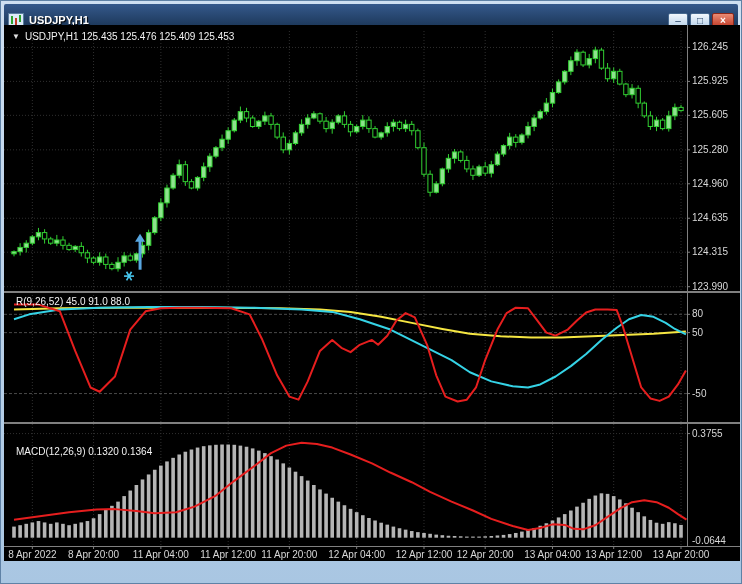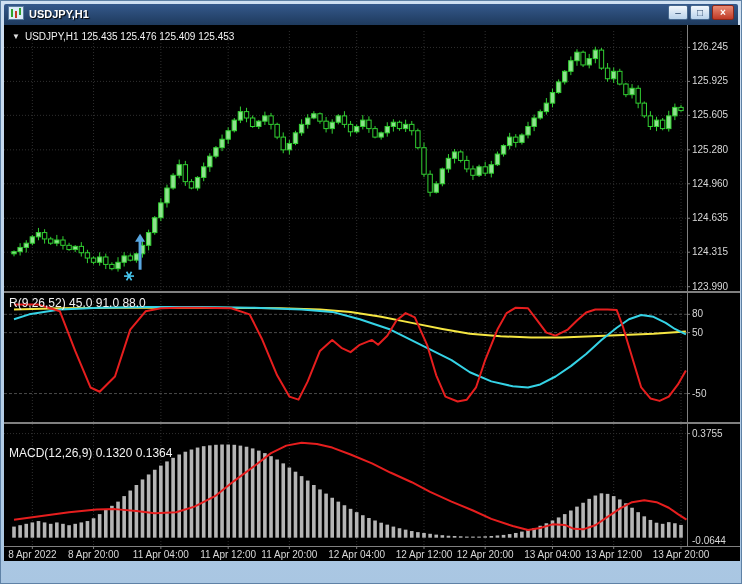--- a/index.html
+++ b/index.html
@@ -7,36 +7,36 @@
     position:relative;width:742px;height:584px;box-sizing:border-box;
     background:linear-gradient(180deg,#cfe0f2,#a9c6e2);
     border:1px solid #5f82a6;
     font-family:"Liberation Sans",sans-serif;
     overflow:hidden;
   }
   .titlebar{
     position:absolute;left:3px;top:3px;right:3px;height:21px;
     background:linear-gradient(180deg,#38movie?,#000);
     background:linear-gradient(180deg,#35598c,#17314f 85%);
-    border-radius:2px;display:flex;align-items:flex-end;padding:16px 4px;box-sizing:border-box;
+    border-radius:2px;display:flex;align-items:center;padding:16px 4px;box-sizing:border-box;
   }
   .title-text{color:#fff;font-size:11px;font-weight:bold;margin-left:5px;flex:1;
     text-shadow:1px 1px 1px #000;white-space:nowrap;}
   .tb-buttons{display:flex;gap:2px;}
   .tb-btn{width:20px;height:15px;font-size:10px;line-height:13px;text-align:center;
     border:1px solid #46688e;border-radius:2px;color:#1c3a5e;box-sizing:border-box;
     background:linear-gradient(180deg,#f2f7fc,#b9d2ea);cursor:default;user-select:none;}
   .tb-btn.close{background:linear-gradient(180deg,#ea8b74,#c03a26);color:#fff;border-color:#8e2718;width:22px;font-weight:bold;}
   .title-icon{display:inline-flex;width:16px;height:14px;}
   .client{position:absolute;left:3px;top:24px;width:736px;height:536px;background:#000;}
   .chart-svg{position:absolute;left:0;top:0;}
   .chart-svg text{font-family:"Liberation Sans",sans-serif;}
   .ohlc{position:absolute;left:8px;top:6px;color:#f2f2f2;font-size:10px;display:flex;gap:5px;align-items:center;z-index:2;white-space:nowrap;}
   .ddt{font-size:8px;color:#e0e0e0;}
-  .ind-label{position:absolute;left:5px;color:#f2f2f2;font-size:12px;z-index:2;white-space:nowrap;}
+  .ind-label{position:absolute;left:12px;color:#f2f2f2;font-size:10px;z-index:2;white-space:nowrap;}
   #ind1-label{top:271px;}
   #macd-label{top:402px;margin-top:19px;}
 </style>
 </head>
 <body>
 
 <div class="window">
   <div class="titlebar">
     <span class="title-icon">
       <svg width="16" height="14">

